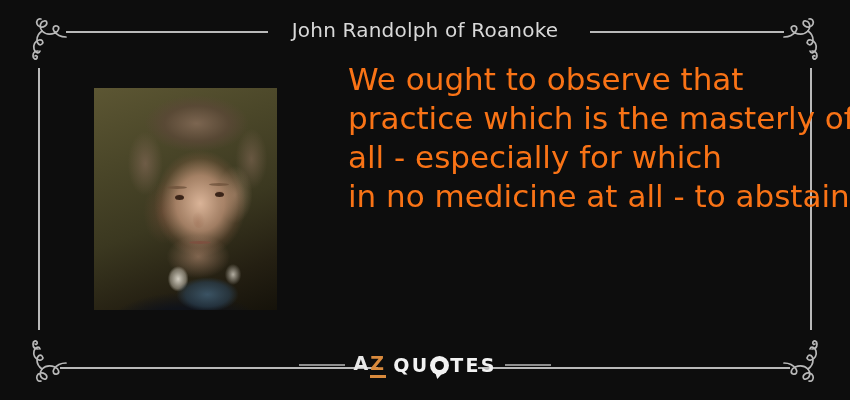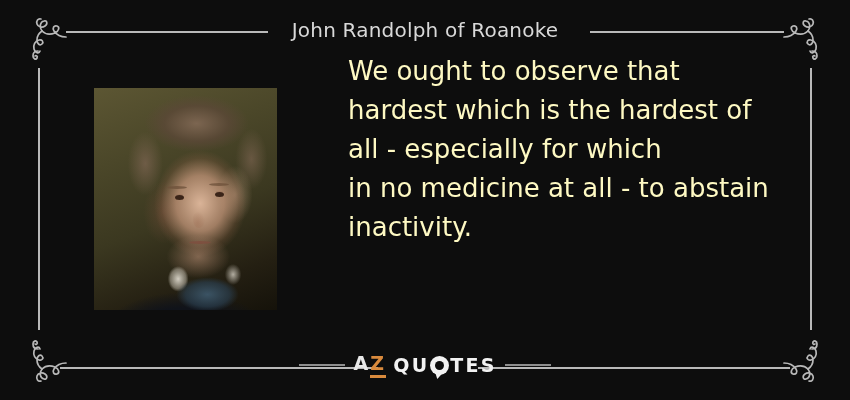--- a/index.html
+++ b/index.html
@@ -129,24 +129,24 @@
     width: 12px;
     height: 16px;
     border-radius: 40% 40% 50% 50%;
     background: radial-gradient(ellipse at 40% 70%, rgba(160,112,86,0.45) 0%, rgba(160,112,86,0) 75%);
   }
 
   
   .quote-block {
     position: absolute;
     left: 348px;
-    top: 52px;
+    top: 60px;
     width: 440px;
-    color: #fef9c3;
-    font-size: 26px;
+    color: #f97316;
+    font-size: 31px;
     line-height: 39px;
     font-family: "DejaVu Sans", sans-serif;
   }
   .quote-line { white-space: nowrap; }
 
   
   .brand {
     position: absolute;
     left: 0;
     top: 352px;
@@ -267,24 +267,23 @@
     <div class="portrait-brow left"></div>
     <div class="portrait-brow right"></div>
     <div class="portrait-eye left"></div>
     <div class="portrait-eye right"></div>
     <div class="portrait-nose"></div>
     <div class="portrait-mouth"></div>
   </div>
 
   <div class="quote-block">
     <div class="quote-line">We ought to observe that</div>
-    <div class="quote-line">hardest which is the hardest of</div>
+    <div class="quote-line">practice which is the masterly of</div>
     <div class="quote-line">all - especially for which</div>
     <div class="quote-line">in no medicine at all - to abstain</div>
-    <div class="quote-line">inactivity.</div>
   </div>
 
   <div class="brand">
     <div class="brand-rule"></div>
     <div class="brand-logo">
       <span class="brand-az">
         <span class="brand-a">A</span>
         <span class="brand-z">Z</span>
       </span>
       <span class="brand-quotes">

